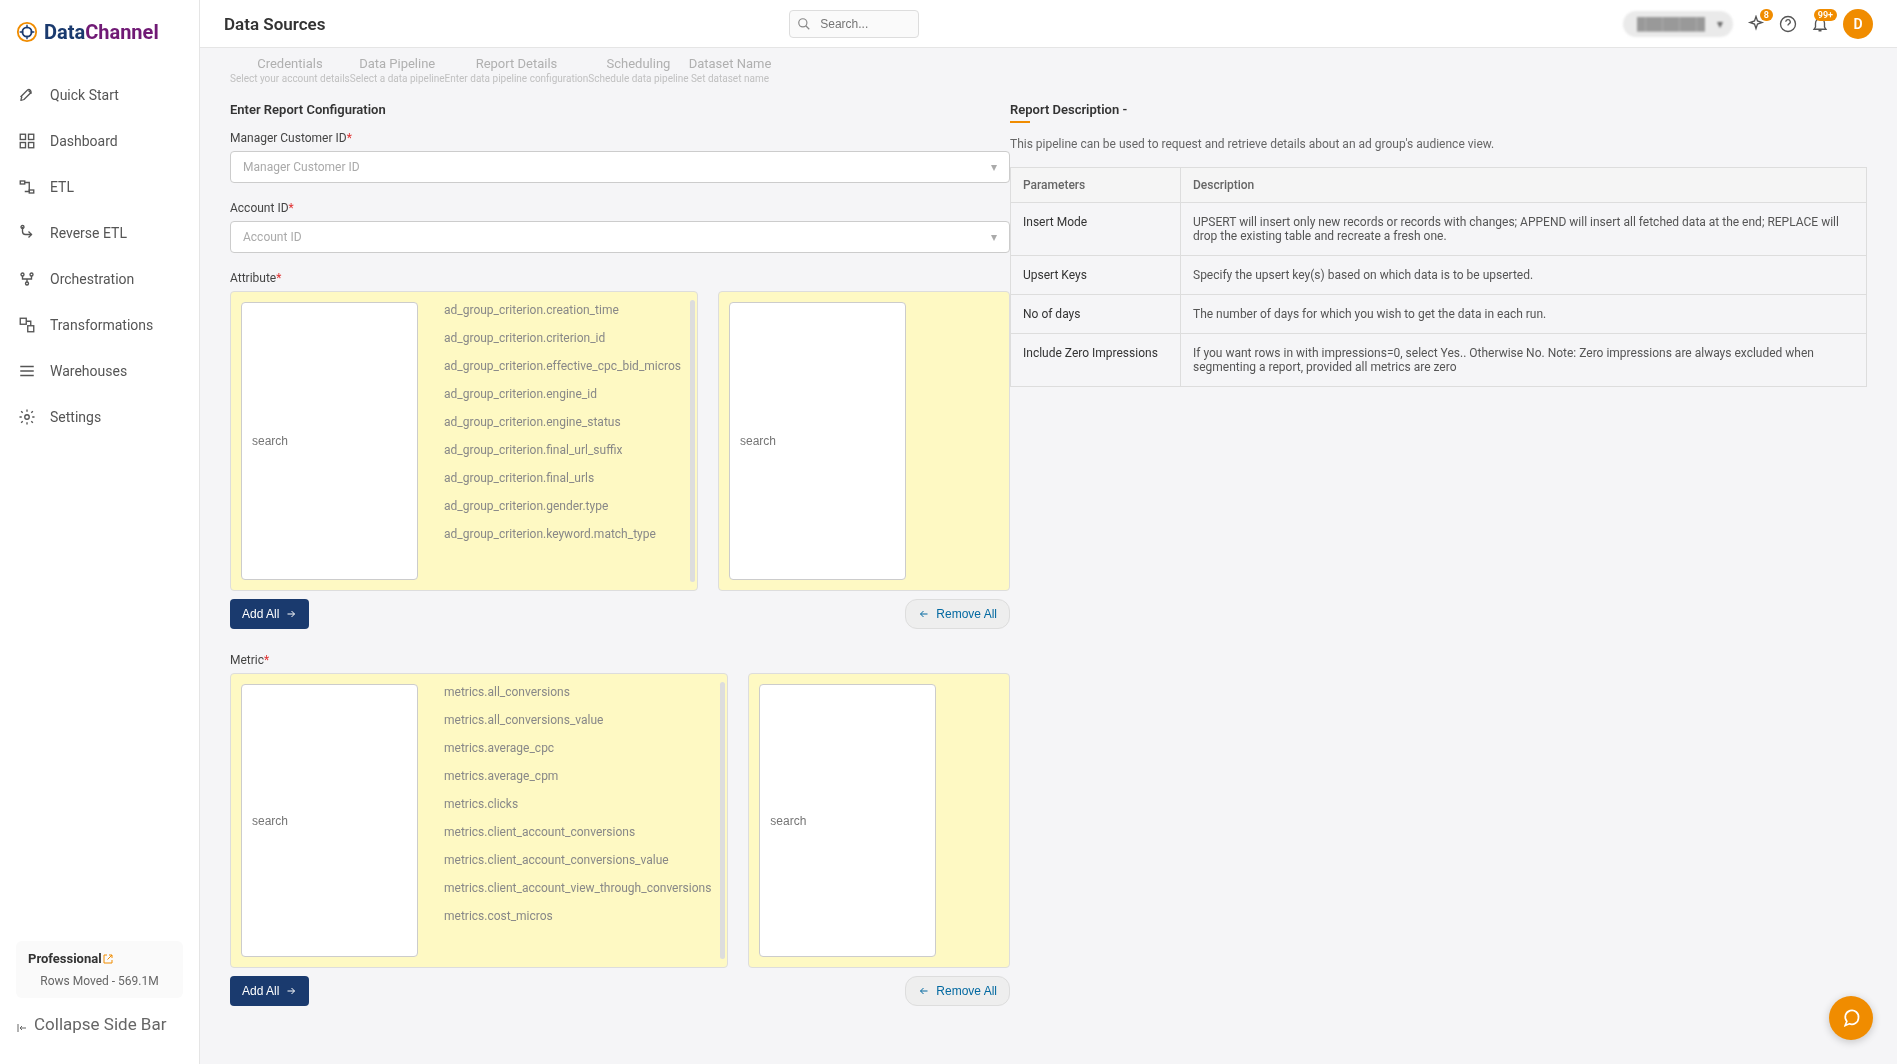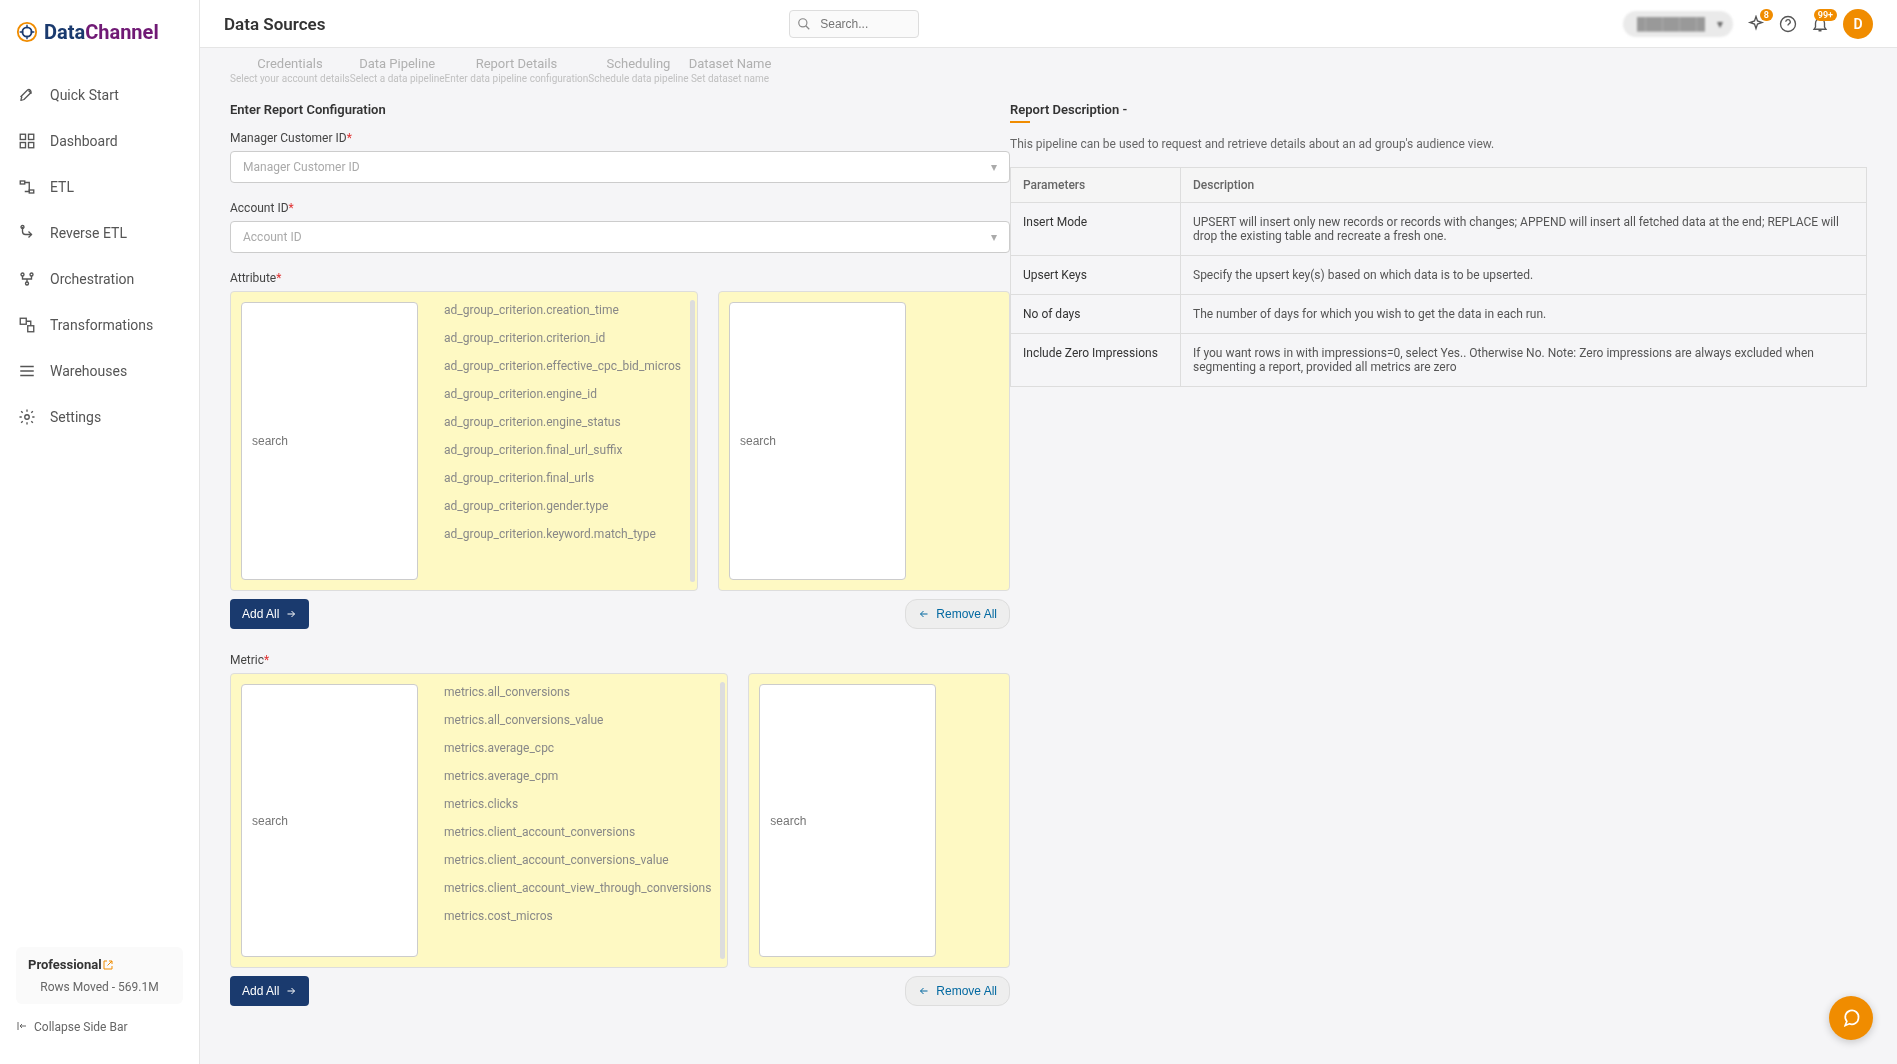--- a/index.html
+++ b/index.html
@@ -11,21 +11,21 @@
 .logo-data { color: #1a3a6e; }
 .logo-channel { color: #701a75; }
 .nav { flex: 1; }
 .nav-item { display: flex; align-items: center; padding: 14px 18px; color: #555; cursor: pointer; font-size: 14px; }
 .nav-icon { width: 18px; height: 18px; margin-right: 14px; color: #555; }
 .sidebar-footer { padding: 12px 16px; }
 .plan-card { background: #fafafa; border-radius: 6px; padding: 10px 12px; margin-bottom: 10px; }
 .plan-title { font-weight: 700; font-size: 13px; color: #333; display: flex; justify-content: flex-start; align-items: center; }
 .plan-open { color: #f08c00; }
 .plan-rows { font-size: 12px; color: #666; margin-top: 8px; text-align: center; }
-.collapse { display: flex; align-items: flex-start; font-size: 12px; color: #666; cursor: pointer; padding: 6px 0; }
+.collapse { display: flex; align-items: flex-end; font-size: 17px; color: #666; cursor: pointer; padding: 6px 0; }
 .collapse-icon { margin-right: 6px; }
 .main { flex: 1; display: flex; flex-direction: column; overflow: hidden; }
 .topbar { height: 48px; background: #fff; border-bottom: 1px solid #e5e5e5; display: flex; align-items: center; padding: 0 24px; }
 .page-title { font-weight: 600; font-size: 17px; color: #333; }
 .search-box { margin-left: auto; margin-right: auto; position: relative; transform: translateX(-120px); }
 .search-input { width: 130px; padding: 6px 10px 6px 30px; border: 1px solid #ddd; border-radius: 4px; font-size: 12px; background: #fafafa; }
 .search-icon { position: absolute; left: 8px; top: 50%; transform: translateY(-50%); color: #888; }
 .topbar-right { display: flex; align-items: center; gap: 14px; }
 .account-pill { background: #eaeaea; border-radius: 16px; padding: 6px 28px 6px 14px; color: #999; font-size: 12px; position: relative; filter: blur(1px); }
 .chevron { position: absolute; right: 10px; top: 50%; transform: translateY(-50%); color: #666; }

